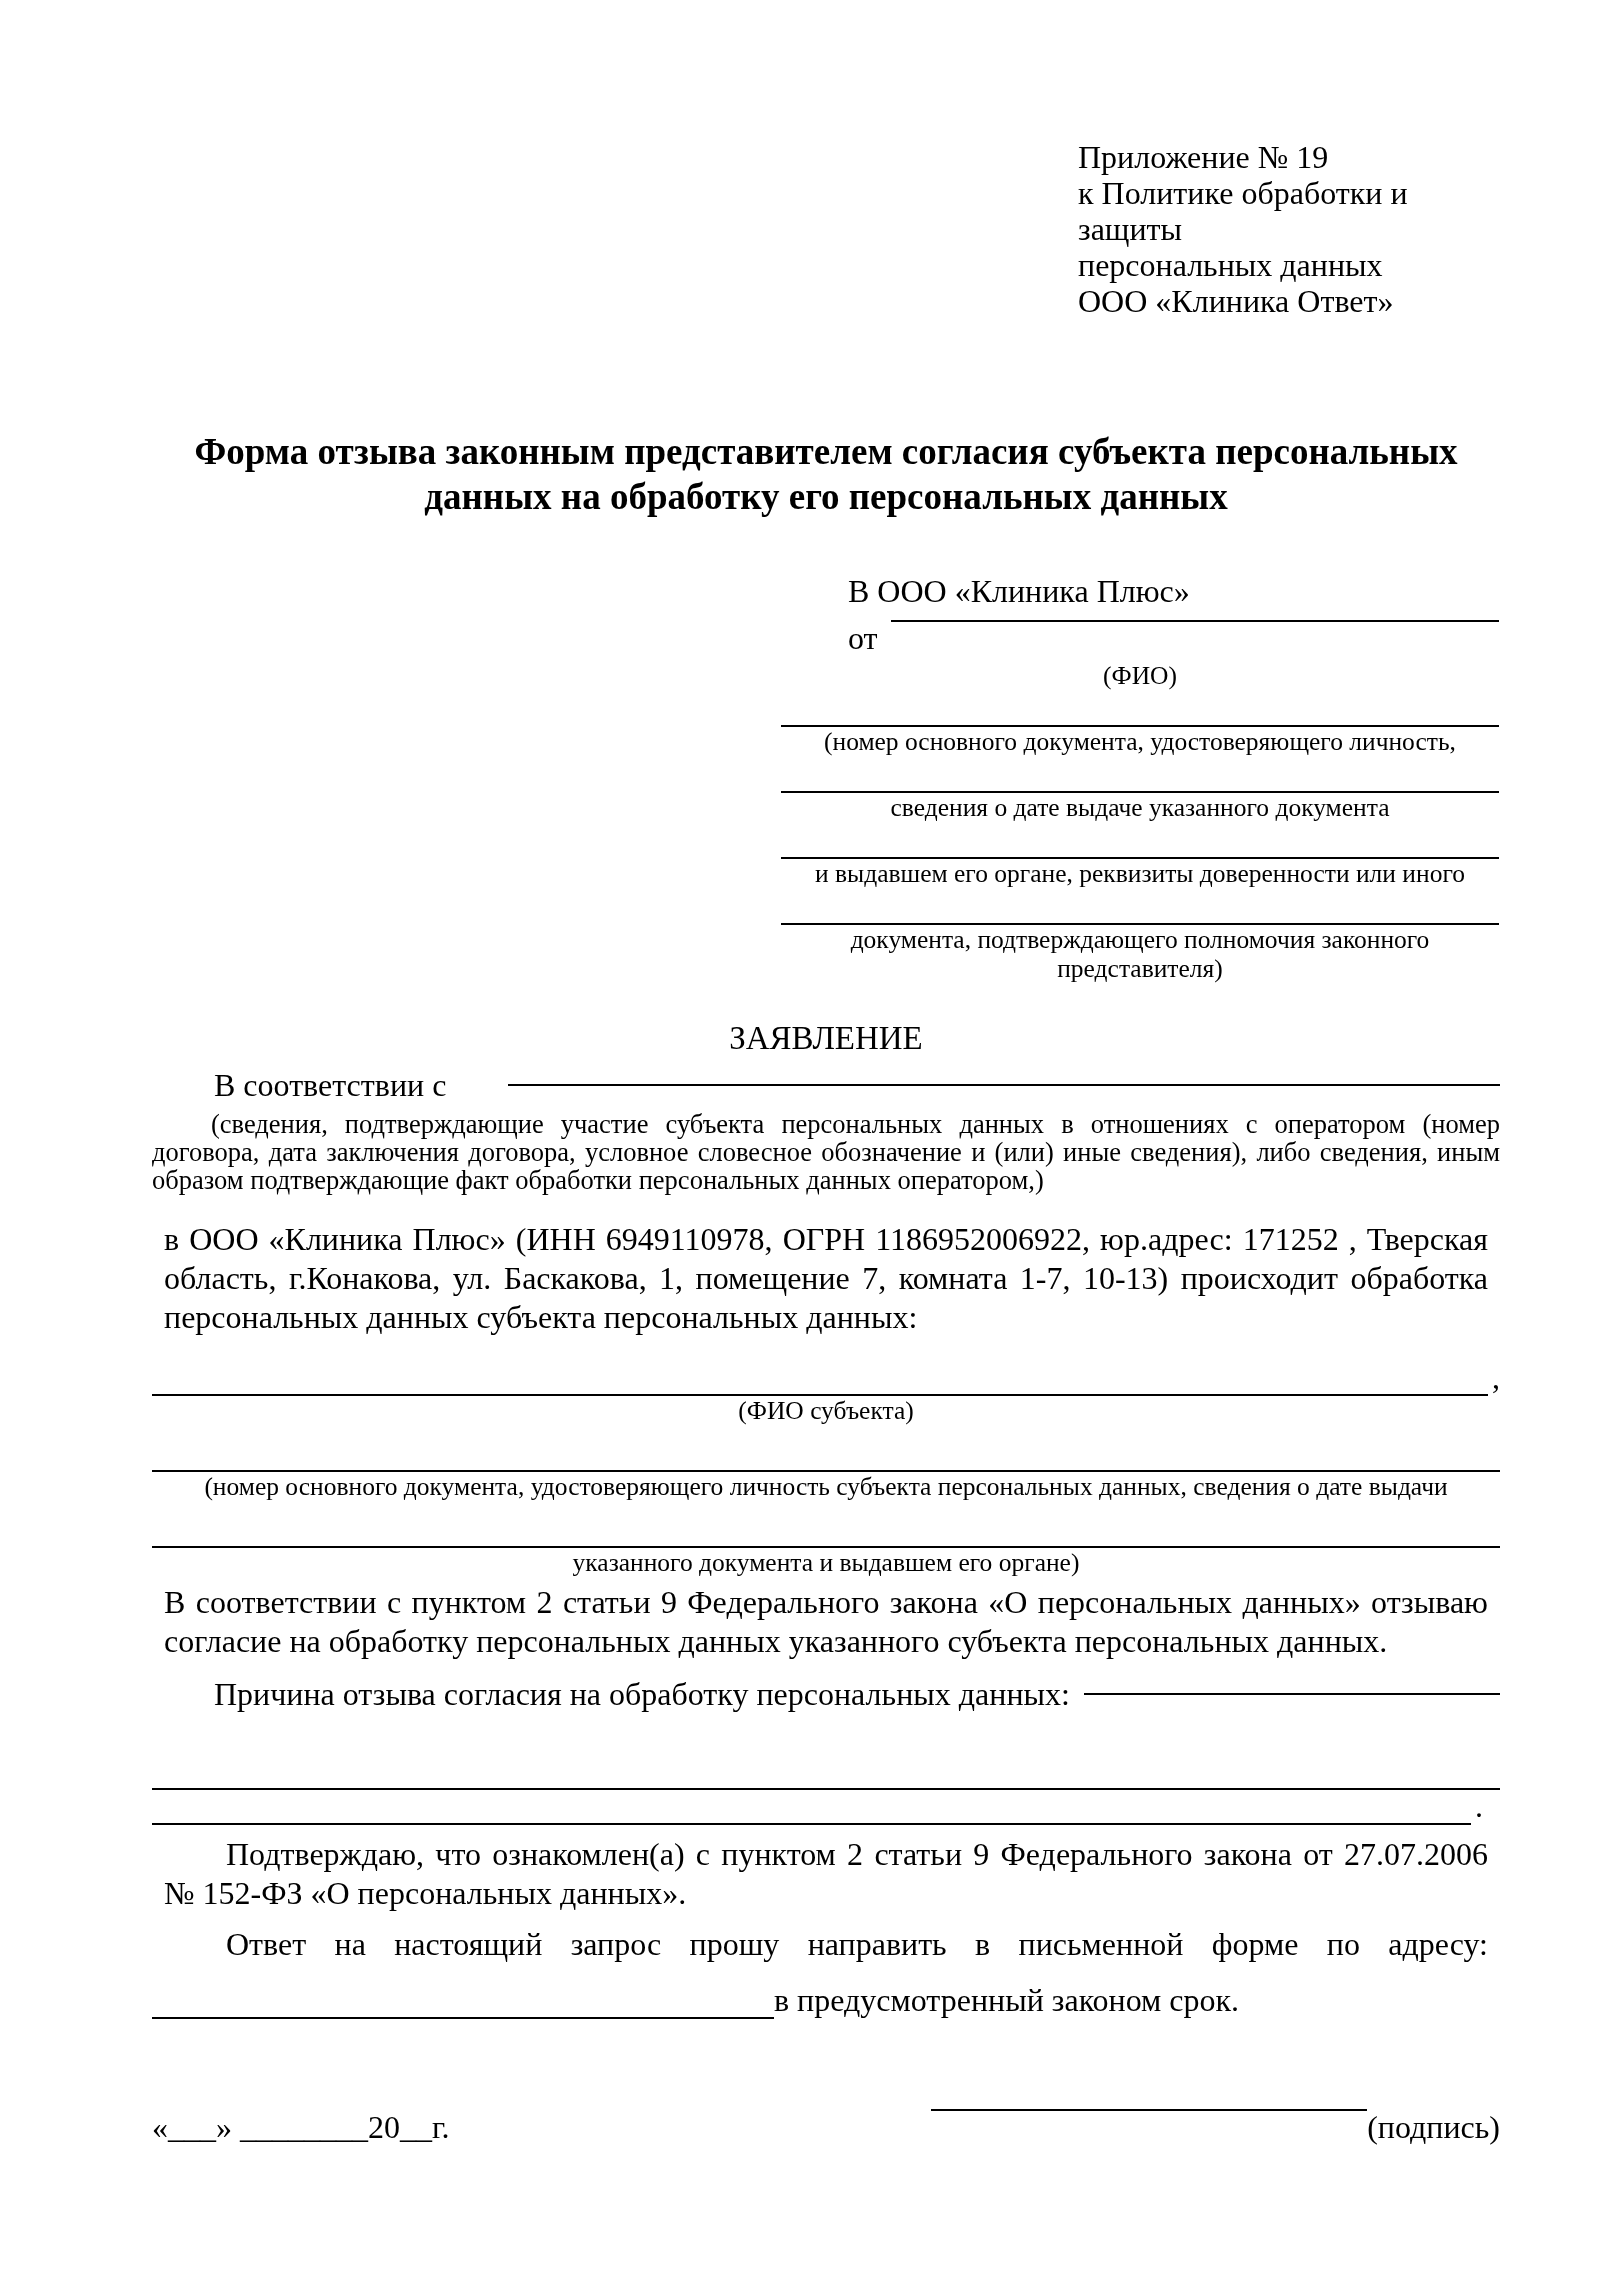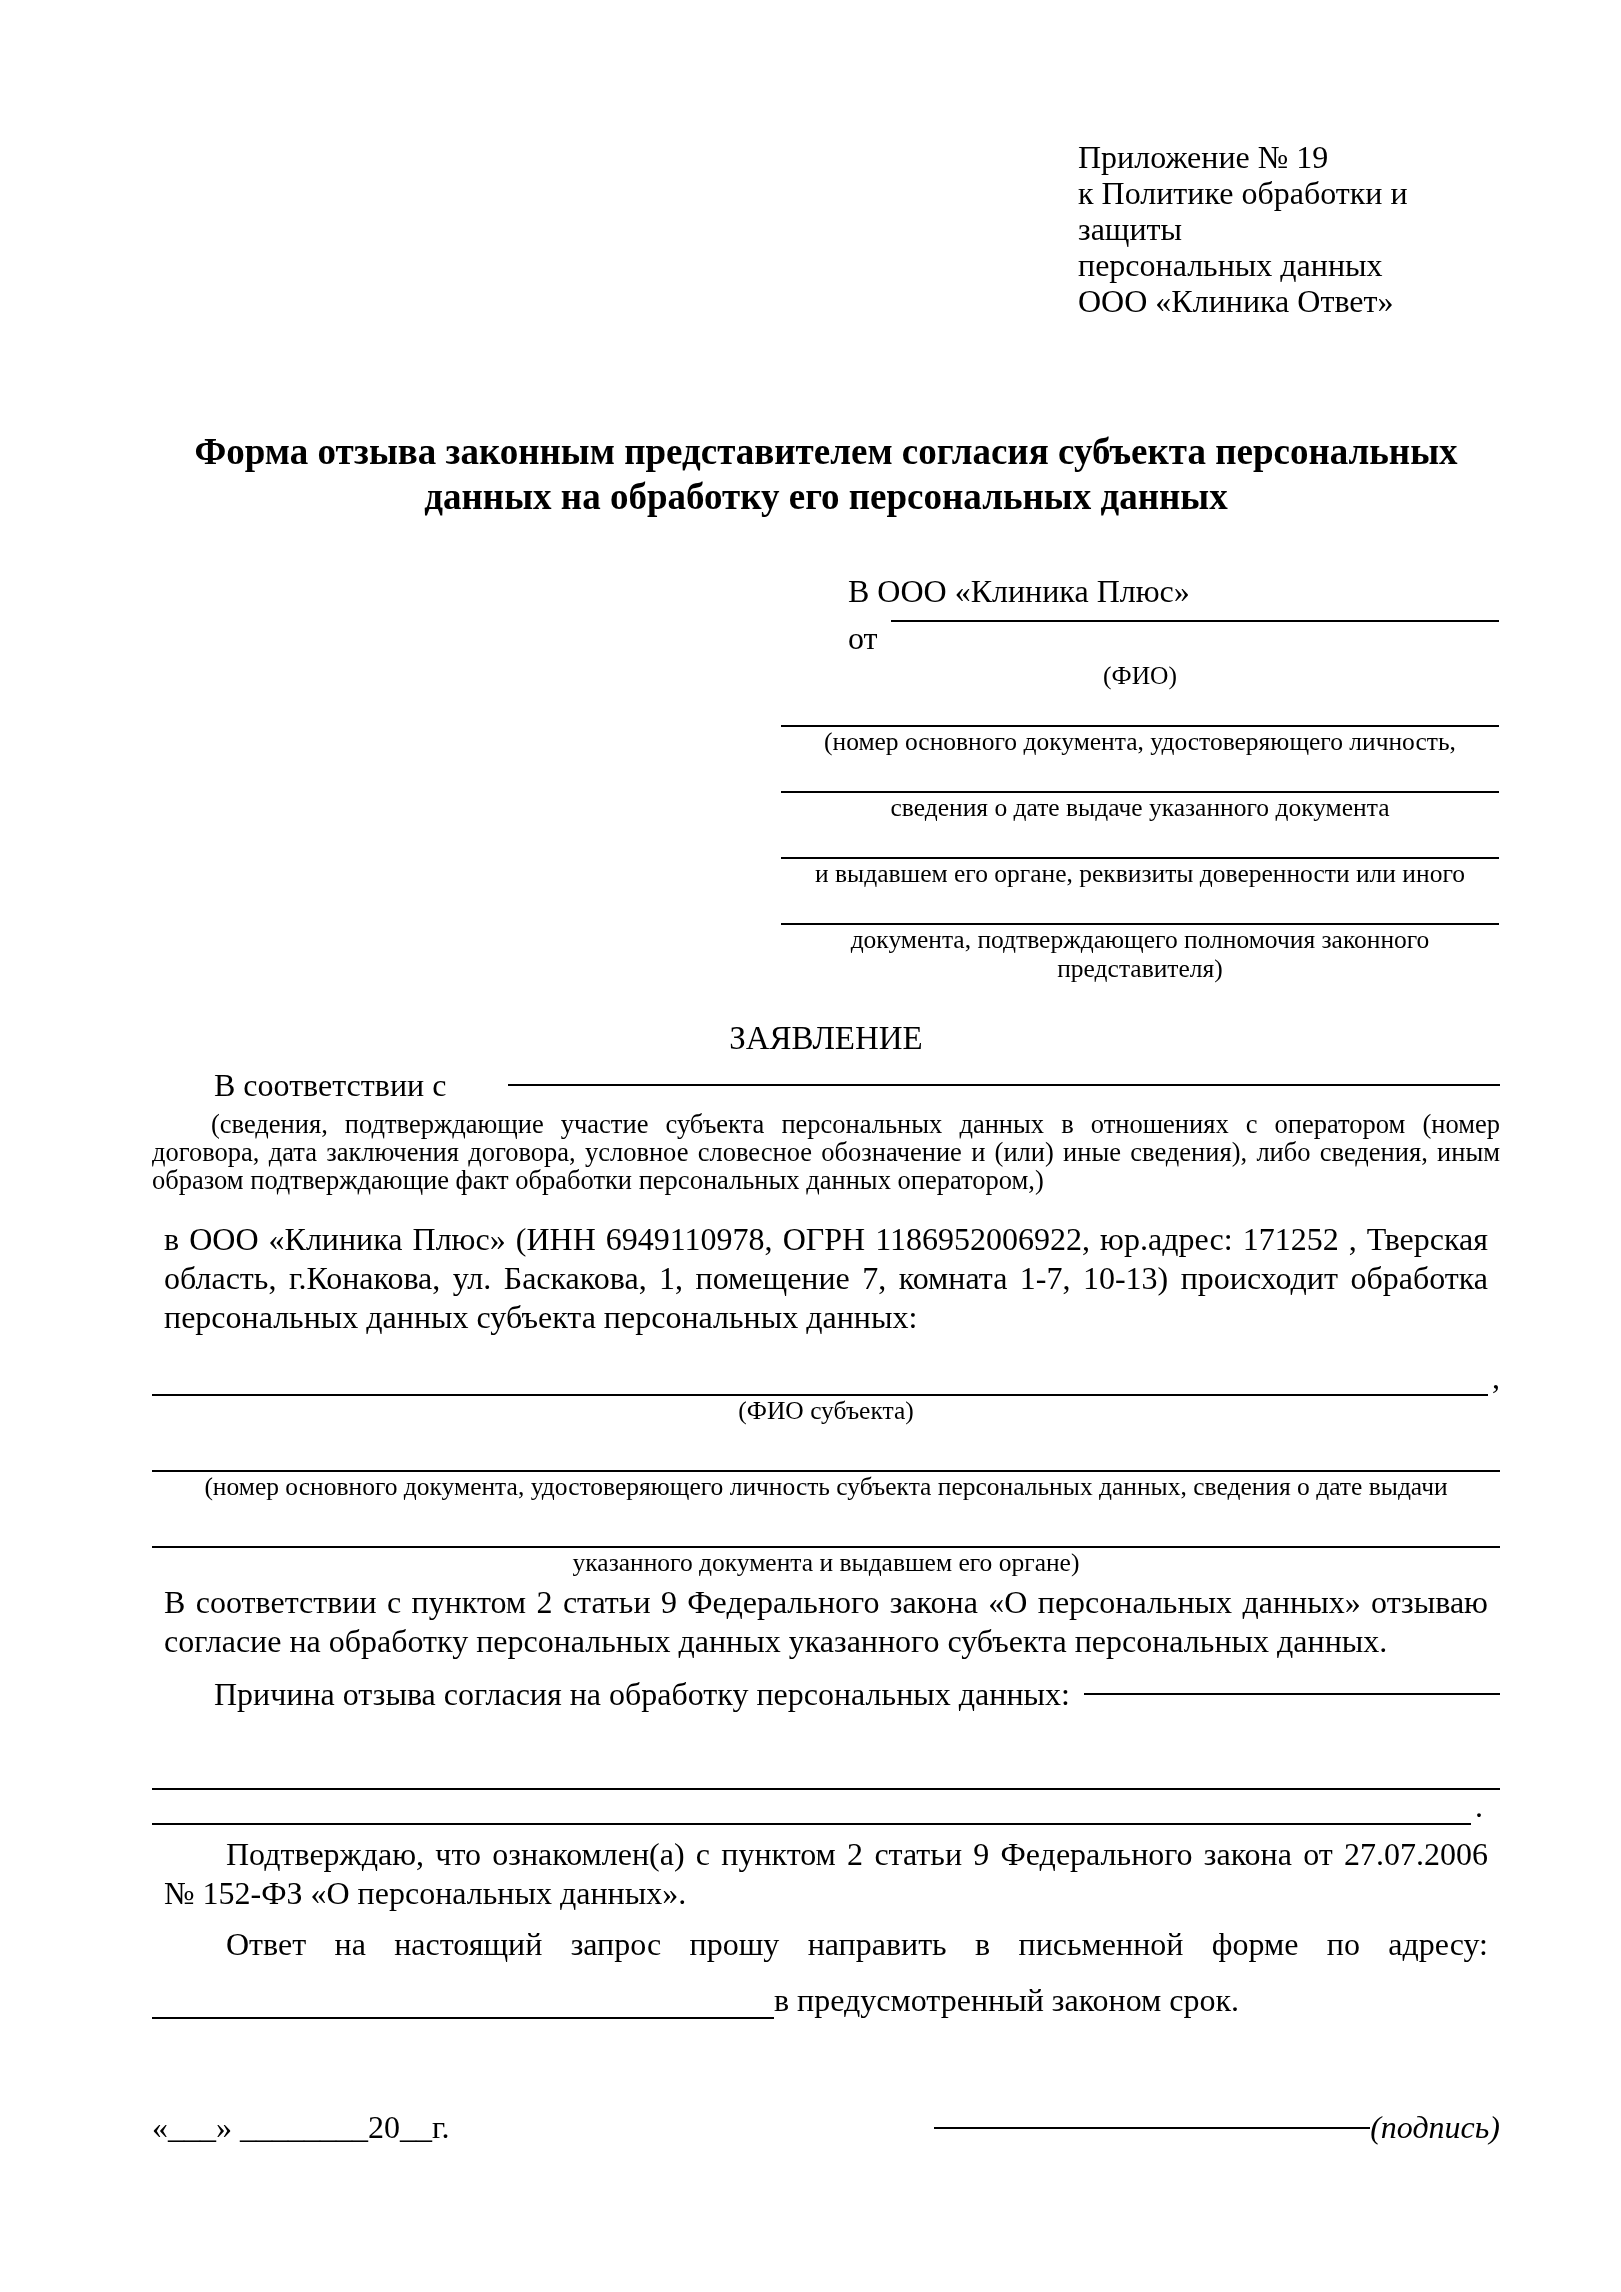--- a/index.html
+++ b/index.html
@@ -45,21 +45,21 @@
   .blank-row .trail { padding-left:3.9px; }
   .short-right { width:1331px; }
 
   .reason-row { display:flex; align-items:center; padding-left:62px; font-size:32px; height:43px; margin-top:3.9px; }
   .reason-row .fill { flex:1; margin-left:13.7px; border-bottom:2.9px solid #000; }
 
   .reply-cont { display:flex; align-items:flex-end; font-size:32px; height:43px; }
   .reply-cont .fill { width:622px; border-bottom:2.9px solid #000; }
 
   .footer-row { display:flex; justify-content:space-between; align-items:flex-end; margin-top:90px; font-size:32px; }
-  .sig { display:flex; align-items:center;font-style:italic; }
+  .sig { display:flex; align-items:flex-start; }
   .sig .fill { width:436px; border-bottom:2.9px solid #000; }
 </style>
 </head>
 <body>
 
 <div class="page">
   <div class="content">
 
     <div class="appendix">
       <div>Приложение № 19</div>

